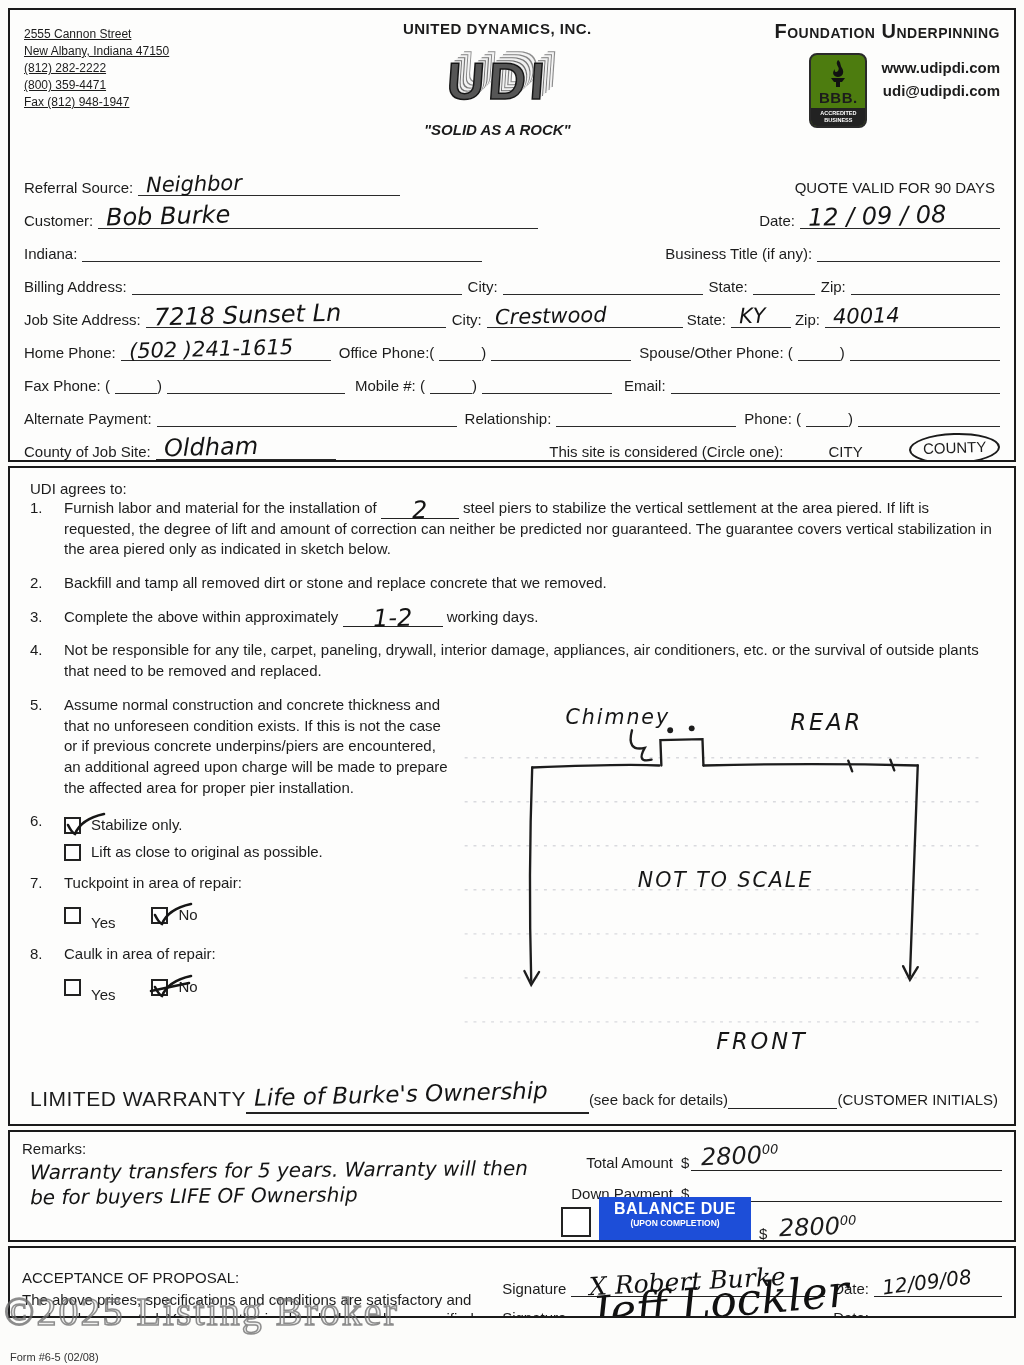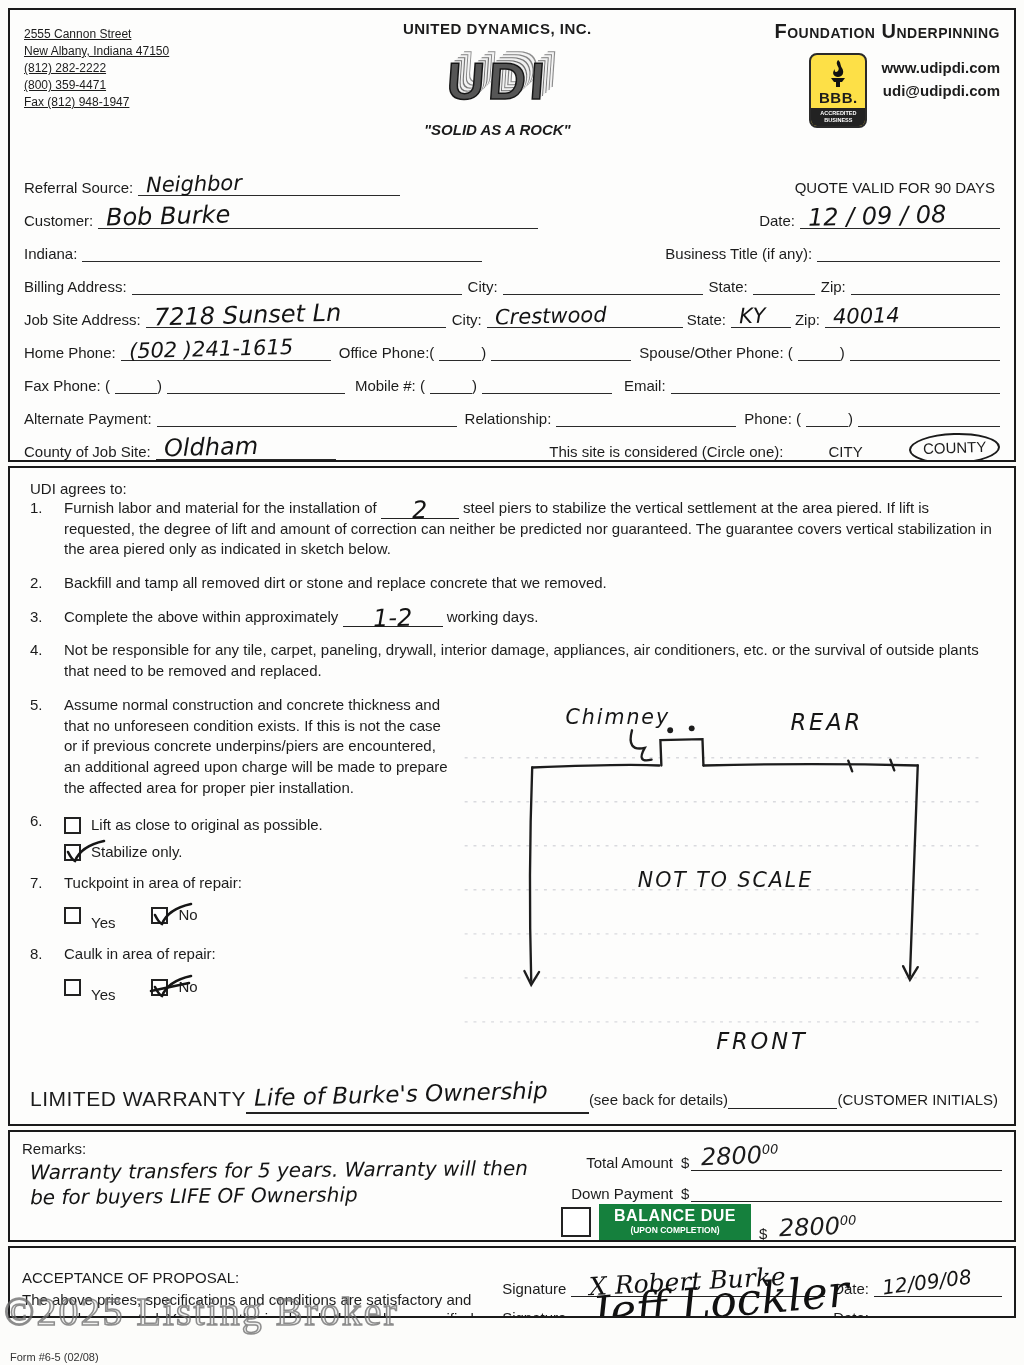--- a/index.html
+++ b/index.html
@@ -12,21 +12,21 @@
   .header { display:flex; padding:10px 14px 2px 14px; height:152px; }
   .addr { width:30%; font-size:12px; line-height:1.42; padding-top:6px;text-decoration:underline; }
   .logo-col { width:37%; text-align:center; }
   .company-name { font-weight:bold; font-size:15px; letter-spacing:.5px; }
   .udi-logo { display:inline-block; margin-top:14px; font-weight:900; font-size:52px; letter-spacing:4px; color:#565656; -webkit-text-stroke:1.5px #161616; transform:skew(-4deg);
     text-shadow:2px -2px 0 #ededed,3px -3px 0 #6e6e6e,5px -5px 0 #f0f0f0,6px -6px 0 #787878,8px -8px 0 #f2f2f2,9px -9px 0 #828282,11px -11px 0 #f4f4f4,12px -12px 0 #8c8c8c; }
   .tagline { font-weight:bold; font-style:italic; font-size:15px; margin-top:10px; }
   .right-col { width:33%; text-align:right; }
   .service-title { font-weight:bold; font-size:20px; font-variant:small-caps; letter-spacing:.5px; }
   .right-sub { display:flex; justify-content:flex-end; align-items:flex-start; gap:14px; margin-top:10px; }
-  .bbb-badge { width:58px; border:2px solid #2a2a2a; border-radius:8px; background:#fde047; text-align:center; padding-top:4px; overflow:hidden; }
+  .bbb-badge { width:58px; border:2px solid #2a2a2a; border-radius:8px; background:#4d7c0f; text-align:center; padding-top:4px; overflow:hidden; }
   .bbb-flame { display:block; margin:0 auto; }
   .bbb-label { font-weight:bold; font-size:15px; letter-spacing:.5px; }
   .bbb-sub { background:#222; color:#fff; font-size:5.5px; font-weight:bold; padding:2px 1px; margin-top:2px; line-height:1.3; }
   .contact-web { font-size:15px; font-weight:bold; line-height:1.5; padding-top:4px; }
 
   
   .fields { padding-top:4px; }
   .frow { display:flex; align-items:flex-end; height:33px; padding:0 14px 3px 14px; font-size:15px; white-space:nowrap; }
   .lbl { margin-right:5px; }
   .fill { border-bottom:1.5px solid #2a2a2a; display:inline-flex; align-items:flex-end; height:26px; overflow:visible; }
@@ -71,21 +71,21 @@
   .remarks-left { width:55%; font-size:15px; line-height:1.2; }
   .remarks-left .hw { white-space:normal; font-size:20px; line-height:1.25; transform:rotate(-.5deg); }
   .totals { width:45%; font-size:15px; }
   .trow { display:flex; align-items:flex-end; height:31px; }
   .tlabel { width:112px; text-align:right; margin-right:8px; flex:none; }
   .dollar { margin-right:2px; }
   .tfill { flex:1; border-bottom:1.5px solid #222; height:26px; }
   .money { font-family:"DejaVu Sans", sans-serif; font-style:italic; font-size:24px; transform:rotate(-2deg); display:inline-block; padding-left:10px; line-height:.9; }
   .money sup { font-size:13px; }
   .cb-lg { width:30px; height:30px; border:2px solid #222; background:#fff; flex:none; margin-right:8px; }
-  .balance-box { background:#15803d; color:#fff; text-align:center; width:152px; padding:3px 2px 5px 2px; flex:none; margin-right:8px; }
+  .balance-box { background:#1d4ed8; color:#fff; text-align:center; width:152px; padding:3px 2px 20px 2px; flex:none; margin-right:8px; }
   .balance-main { font-weight:bold; font-size:16px; letter-spacing:.5px; }
   .balance-sub { font-size:8.5px; font-weight:bold; }
   .trow-balance { height:40px; align-items:center; }
   .trow-balance .tfill { align-self:flex-end; }
 
   
   .box-accept { margin-top:4px; height:72px; display:flex; padding:20px 12px; }
   .accept-left { width:49%; font-size:15px; line-height:1.3; padding-right:10px; }
   .accept-title { font-weight:normal; font-size:15px; margin-bottom:2px; }
   .sig-col { width:51%; position:relative; font-size:15px; }
@@ -279,30 +279,30 @@
     <div class="split">
       <div class="leftcol">
         <div class="item">
           <span class="num">5.</span>
           <div class="itext">Assume normal construction and concrete thickness and that no unforeseen condition exists.  If this is not the case or if previous concrete underpins/piers are encountered, an additional agreed upon charge will be made to prepare the affected area for proper pier installation.</div>
         </div>
         <div class="item" style="margin-bottom:4px;">
           <span class="num">6.</span>
           <div class="itext">
             <div class="cbrow">
-              <span class="cb"></span>
-              <span class="optlabel">Lift as close to original as possible.</span>
-            </div>
-            <div class="cbrow">
               <span class="cb">
                 <svg class="tick" viewBox="0 0 46 32">
                     <path d="M6 16 Q10 24 13 25 Q19 10 42 5"></path>
                   </svg>
               </span>
               <span class="optlabel">Stabilize only.</span>
+            </div>
+            <div class="cbrow">
+              <span class="cb"></span>
+              <span class="optlabel">Lift as close to original as possible.</span>
             </div>
           </div>
         </div>
         <div class="item" style="margin-bottom:4px;">
           <span class="num">7.</span>
           <div class="itext">
             <div>Tuckpoint in area of repair:</div>
             <div class="cbrow">
               <span class="cb"></span>
               <span class="optlabel yeslbl">Yes</span>

